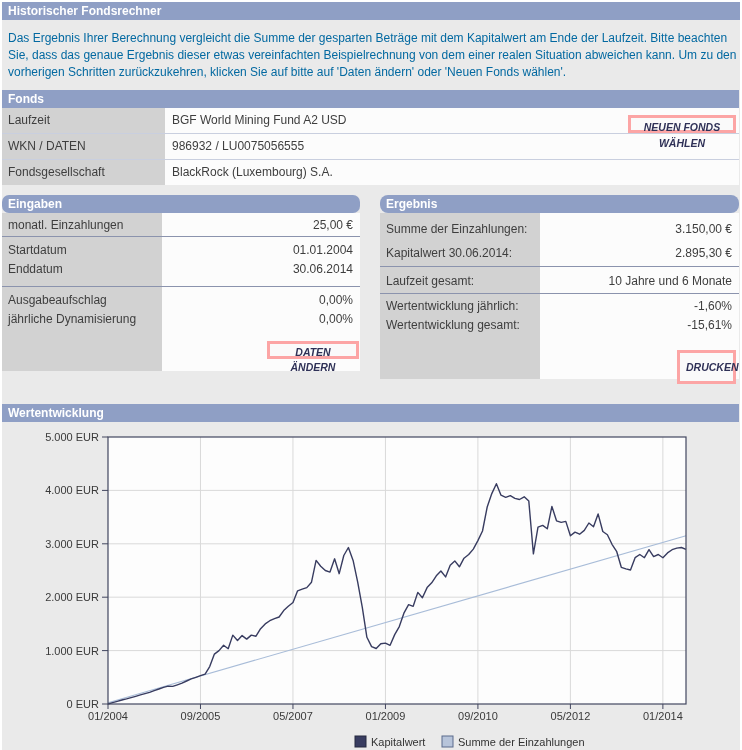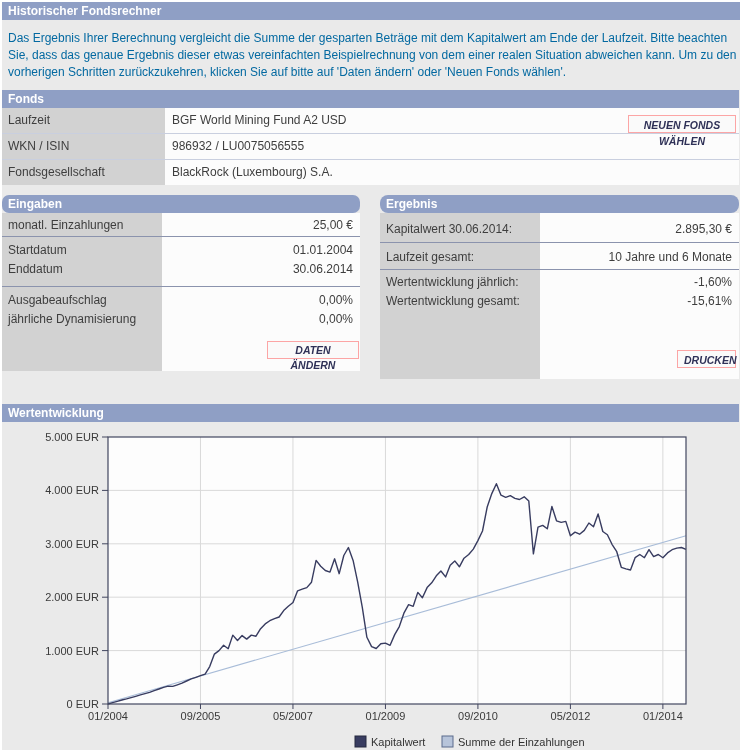--- a/index.html
+++ b/index.html
@@ -33,45 +33,45 @@
   #eb .g0{padding-top:3px;}
   #eb .g1{padding-top:4px;}
   #eb .g2{padding-top:4px;}
   #eb .s1{margin-top:7px;}
   #rb .g0{padding-top:4px;}
   #rb .g0 .prow{height:24px;line-height:24px;}
   #rb .g1{padding-top:5px;}
   #rb .s1{margin-top:2px;}
   #rb .g2{padding-top:3px;}
   
-  .btn{position:absolute;box-sizing:border-box;background:#fafafa;border:1px solid #fca5a5;color:#2f3157;font-size:10.5px;font-weight:bold;font-style:italic;text-align:center;cursor:pointer;font-family:"Liberation Sans",sans-serif;}
+  .btn{position:absolute;box-sizing:border-box;background:#fafafa;border:3px solid #fca5a5;color:#2f3157;font-size:10.5px;font-weight:bold;font-style:italic;text-align:center;cursor:pointer;font-family:"Liberation Sans",sans-serif;}
   #btn-neuen{left:628px;top:115px;width:108px;height:18px;line-height:16px;}
   #btn-daten{left:265px;top:128px;width:92px;height:18px;line-height:15px;}
-  #btn-drucken{left:297px;top:137px;width:59px;height:18px;line-height:16px;}
+  #btn-drucken{left:297px;top:137px;width:59px;height:34px;line-height:16px;}
   
   #chartsvg{position:absolute;left:0;top:422px;}
 </style>
 </head>
 <body>
 
 <div class="bg"></div>
 
 <div id="topbar" class="bar">Historischer Fondsrechner</div>
 
 <div id="intro">Das Ergebnis Ihrer Berechnung vergleicht die Summe der gesparten Beträge mit dem Kapitalwert am Ende der Laufzeit. Bitte beachten Sie, dass das genaue Ergebnis dieser etwas vereinfachten Beispielrechnung von dem einer realen Situation abweichen kann. Um zu den vorherigen Schritten zurückzukehren, klicken Sie auf bitte auf 'Daten ändern' oder 'Neuen Fonds wählen'.</div>
 
 <div id="fondsbar" class="bar">Fonds</div>
 <div id="fondstable">
     <div class="frow">
       <div class="fl">Laufzeit</div>
       <div class="fv">BGF World Mining Fund A2 USD</div>
     </div>
     <div class="fsep"></div>
     <div class="frow">
-      <div class="fl">WKN / ISIN</div>
+      <div class="fl">WKN / DATEN</div>
       <div class="fv">986932 / LU0075056555</div>
     </div>
     <div class="fsep"></div>
     <div class="frow">
       <div class="fl">Fondsgesellschaft</div>
       <div class="fv">BlackRock (Luxembourg) S.A.</div>
     </div>
   </div>
 <button id="btn-neuen" class="btn">NEUEN FONDS WÄHLEN</button>
 
@@ -109,20 +109,24 @@
       </div>
     </div>
   <button id="btn-daten" class="btn">DATEN ÄNDERN</button>
 </div>
 
 <div id="ergebnisbar" class="bar">Ergebnis</div>
 <div id="rb" class="pbody">
   <div class="labelcol"></div>
   <div class="pcontent">
       <div class="g0">
+        <div class="prow">
+          <div class="pl">Summe der Einzahlungen:</div>
+          <div class="pv">3.150,00 €</div>
+        </div>
         <div class="prow">
           <div class="pl">Kapitalwert 30.06.2014:</div>
           <div class="pv">2.895,30 €</div>
         </div>
       </div>
       <div class="psep s0"></div>
       <div class="g1">
         <div class="prow">
           <div class="pl">Laufzeit gesamt:</div>
           <div class="pv">10 Jahre und 6 Monate</div>

